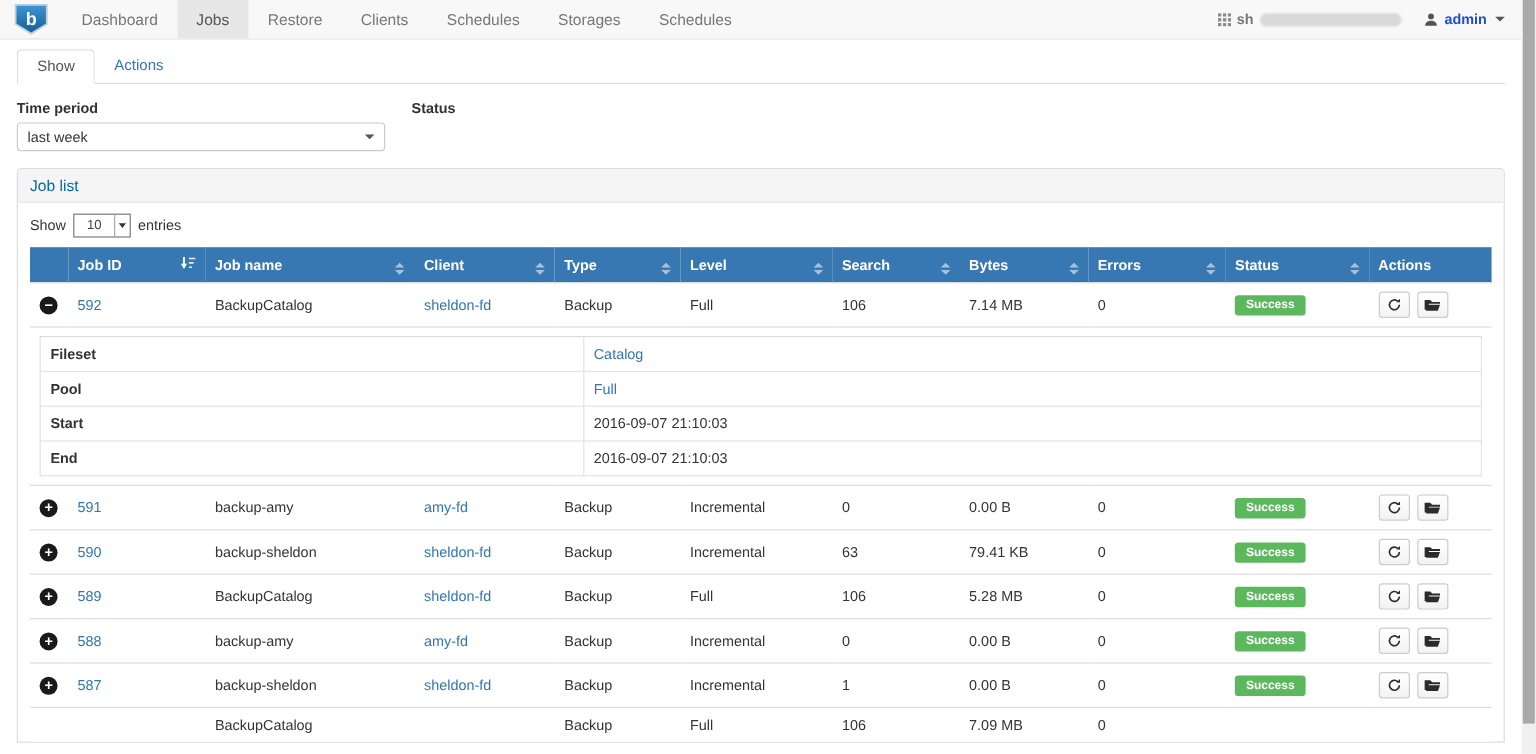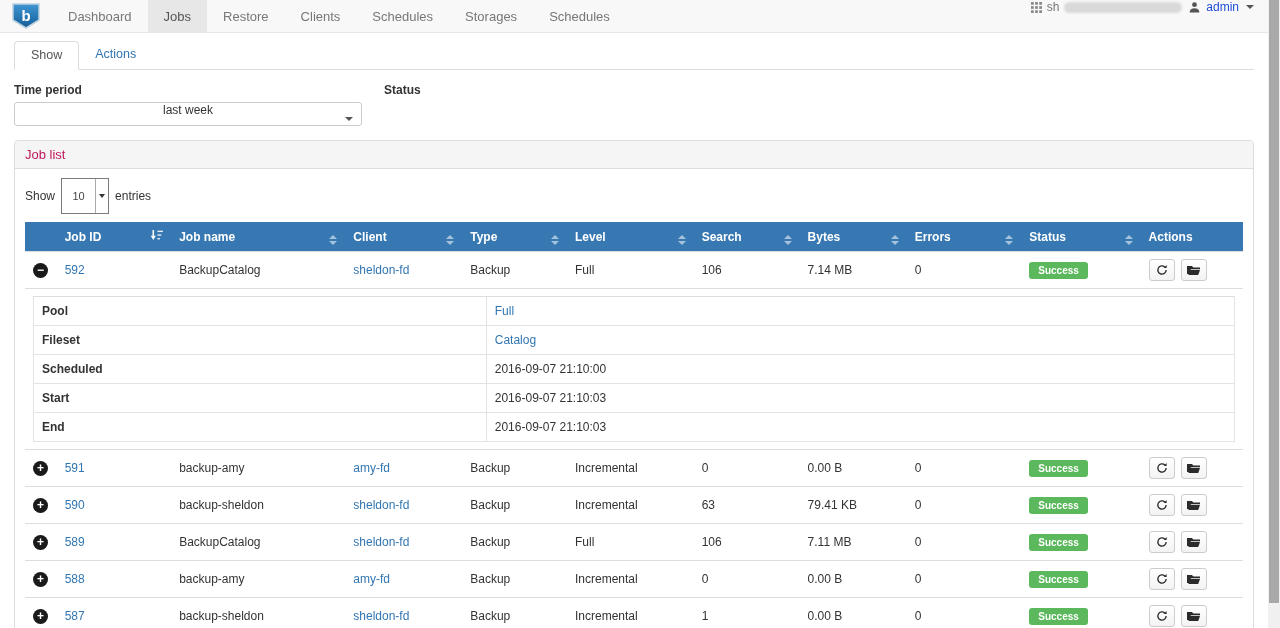--- a/index.html
+++ b/index.html
@@ -8,52 +8,52 @@
   .page { position:absolute; left:0; top:0; width:1268px; height:628px; }
 
   
   .navbar { height:33px; background:#f8f8f8; border-bottom:1px solid #e7e7e7;
     display:flex; align-items:stretch; }
   .brand { width:52px; display:flex; align-items:center; justify-content:center; }
   .nav-menu { list-style:none; display:flex; align-items:stretch; }
   .nav-menu li { display:flex; align-items:center; padding:0 16px; font-size:13px;
     color:#777; cursor:pointer; }
   .nav-menu li.active { background:#e7e7e7; color:#555; }
-  .nav-right { margin-left:auto; display:flex; align-items:flex-start; gap:6px; padding-right:14px; }
+  .nav-right { margin-left:auto; display:flex; align-items:center; gap:18px; padding-right:14px;font-weight:bold; }
   .hostname { display:flex; align-items:center; gap:5px; font-size:12px; color:#777; }
   .redacted { display:inline-block; width:118px; height:11px; background:#d9d9d9;
     border-radius:6px; filter:blur(1px); }
   .user-menu { display:flex; align-items:center; gap:5px; font-size:12px; color:#1d4ed8; cursor:pointer; }
   .caret-down { width:0; height:0; border-left:4px solid transparent; border-right:4px solid transparent;
     border-top:4px solid #555; display:inline-block; margin-left:2px; }
 
   
   .tabs-row { margin:8px 14px 0 14px; border-bottom:1px solid #ddd; display:flex; height:29px; }
   .tab { padding:6px 16px; font-size:12.5px; border-radius:4px 4px 0 0; cursor:pointer; }
   .tab.active { background:#fff; border:1px solid #ddd; border-bottom:1px solid #fff;
     margin-bottom:-1px; color:#555; }
   .tab.link { color:#3276b1; }
 
   
   .filters { display:flex; gap:22px; margin:13px 14px 0 14px; }
   .filter label { display:block; font-size:12px; font-weight:bold; color:#333; margin-bottom:5px; }
-  .sel { width:348px; height:24px; border:1px solid #ccc; border-radius:3px; background:#fff;
-    display:flex; align-items:center; padding:0 8px; font-size:12px; color:#333; cursor:pointer;flex-direction:column; }
+  .sel { width:307px; height:24px; border:1px solid #ccc; border-radius:3px; background:#fff;
+    display:flex; align-items:center; padding:0 8px; font-size:12px; color:#333; cursor:pointer; }
   .sel .sel-caret { margin-left:auto; width:0; height:0; border-left:4px solid transparent;
     border-right:4px solid transparent; border-top:4px solid #555; }
 
   
   .panel { margin:14px 14px 0 14px; border:1px solid #ddd; border-radius:4px 4px 0 0; }
   .panel-heading { background:#f5f5f5; border-bottom:1px solid #ddd; padding:6px 10px;
-    font-size:13px; color:#be185d; border-radius:4px 4px 0 0; }
+    font-size:13px; color:#0369a1; border-radius:4px 4px 0 0; }
   .panel-body { padding:9px 10px 0 10px; }
 
   .table-controls { display:flex; align-items:center; justify-content:space-between; margin-bottom:8px; }
   .entries { display:flex; align-items:center; gap:6px; font-size:12px; color:#333; }
-  .mini-select { width:48px; height:36px; border:1px solid #7a7a7a; background:#fff; display:flex;
+  .mini-select { width:48px; height:20px; border:1px solid #7a7a7a; background:#fff; display:flex;
     align-items:center; font-size:11px; cursor:pointer; }
   .mini-select .val { flex:1; text-align:center; color:#444; }
   .mini-select .mini-arrow { width:13px; height:100%; border-left:1px solid #aaa;
     display:flex; align-items:center; justify-content:center; }
   .mini-arrow i { width:0; height:0; border-left:3px solid transparent; border-right:3px solid transparent;
     border-top:4px solid #333; }
   .search-box { display:flex; align-items:center; gap:6px; font-size:12px; color:#333; }
   .search-box input { width:160px; height:22px; border:1px solid #ccc; border-radius:3px;
     padding:0 5px; font-size:12px; outline:none; }
 
@@ -320,30 +320,26 @@
           <path fill="#2b2b2b" d="M3.6 7H16l-2.2 6H1.6z"></path>
         </svg>
       </button>
     </td>
   </tr>
             <tr class="detail-row">
     <td class="detail-cell" colspan="11">
       <table class="detail">
         <tbody>
                     <tr>
-                      <td class="dlabel">Pool</td>
-                      <td><a class="lnk">Full</a></td>
-                    </tr>
-                    <tr>
                       <td class="dlabel">Fileset</td>
                       <td><a class="lnk">Catalog</a></td>
                     </tr>
                     <tr>
-                      <td class="dlabel">Scheduled</td>
-                      <td>2016-09-07 21:10:00</td>
+                      <td class="dlabel">Pool</td>
+                      <td><a class="lnk">Full</a></td>
                     </tr>
                     <tr>
                       <td class="dlabel">Start</td>
                       <td>2016-09-07 21:10:03</td>
                     </tr>
                     <tr>
                       <td class="dlabel">End</td>
                       <td>2016-09-07 21:10:03</td>
                     </tr>
                   </tbody>
@@ -403,21 +399,21 @@
     </td>
   </tr>
             <tr class="job-row">
     <td><span class="expand-icon">+</span></td>
     <td><a class="lnk">589</a></td>
     <td>BackupCatalog</td>
     <td><a class="lnk">sheldon-fd</a></td>
     <td>Backup</td>
     <td>Full</td>
     <td>106</td>
-    <td>7.11 MB</td>
+    <td>5.28 MB</td>
     <td>0</td>
     <td><span class="badge-success">Success</span></td>
     <td>
       <button class="btn-icon">
         <svg width="12" height="12" viewBox="0 0 16 16">
           <path d="M13.5 8a5.5 5.5 0 1 1-1.7-3.95" fill="none" stroke="#2b2b2b" stroke-width="1.8"></path>
           <path d="M14.2 1.2v4h-4z" fill="#2b2b2b"></path>
         </svg>
       </button>
       <button class="btn-icon">

